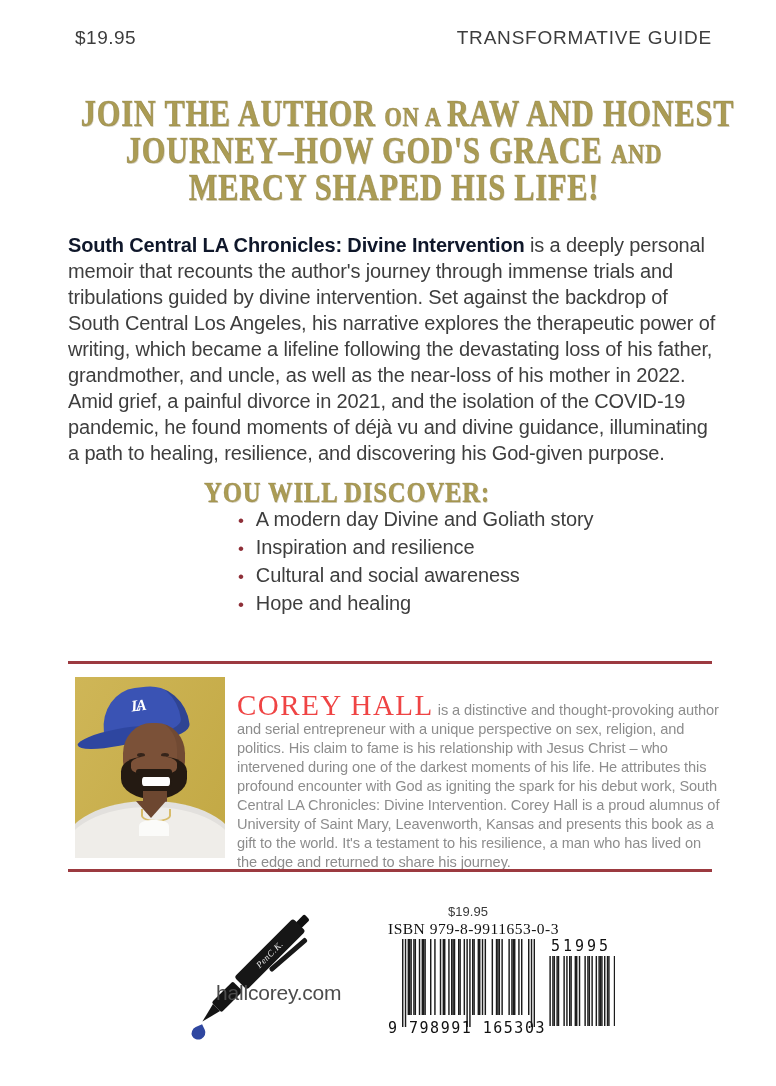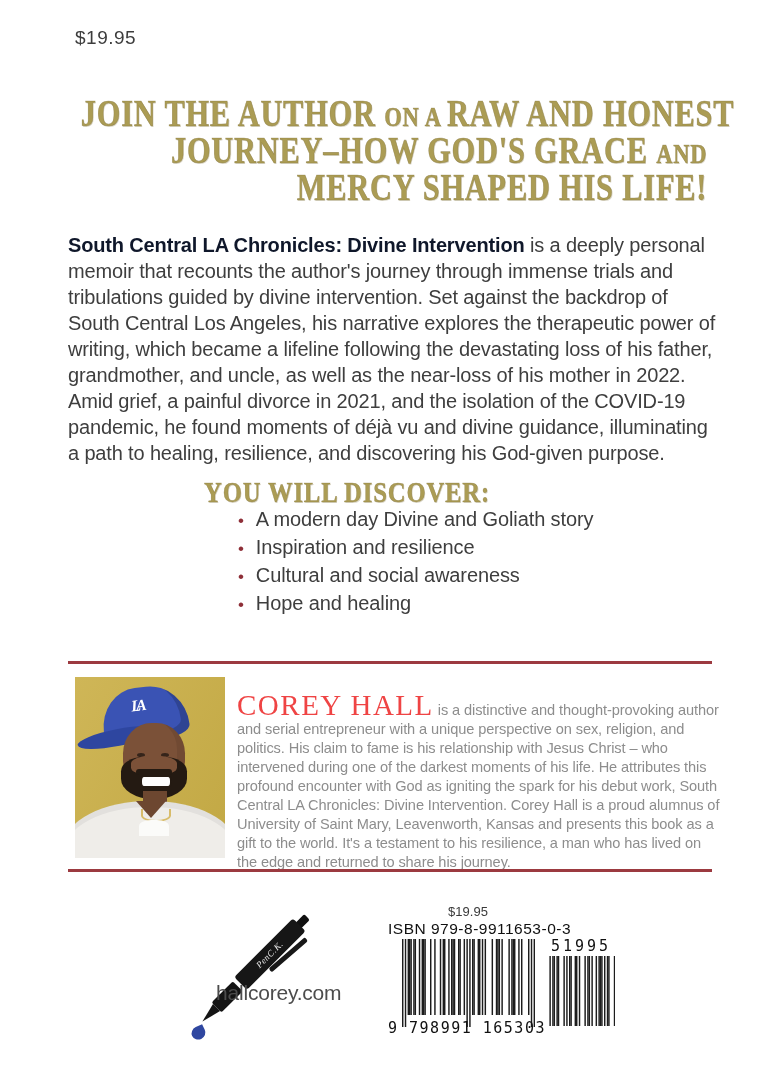--- a/index.html
+++ b/index.html
@@ -8,21 +8,21 @@
     font-family:"Liberation Sans", sans-serif; overflow:hidden;
     margin:0 auto;
   }
 
   
   .top-price { position:absolute; left:75px; top:27px; font-size:19px; color:#3d3d3d; letter-spacing:.5px; }
   .top-tagline { position:absolute; right:64px; top:27px; font-size:19px; color:#3d3d3d; letter-spacing:.8px; }
 
   
   .headline {
-    position:absolute; left:0; right:0; top:97px; text-align:right;
+    position:absolute; left:0; right:0; top:97px; text-align:center;
     font-family:"Liberation Serif", serif; font-weight:700;padding-left:12px;
   }
   .headline .hl-line {
     display:block; transform:scaleX(.82); font-size:37px; line-height:34px;
     letter-spacing:1px; -webkit-text-stroke:.6px rgba(125,110,55,.55);
     text-shadow:1px 1px 0 rgba(125,110,55,.28);
     white-space:nowrap;
   }
   .headline .sm { font-size:.74em; }
 
@@ -106,35 +106,36 @@
   .pen-tip  { left:128px; top:4px; width:0; height:0;
               border-left:20px solid #141414; border-top:5px solid transparent; border-bottom:5px solid transparent; }
   .ink-drop { position:absolute; left:192px; top:1026px; width:13px; height:14px;
               border-radius:0 50% 50% 50%; transform:rotate(65deg); }
   .website  { position:absolute; left:216px; top:981px; font-size:21px; color:#4c4c4c; letter-spacing:-.2px; }
 
   
   .barcode { position:absolute; left:388px; top:901px; width:234px; height:170px; }
   .barcode * { position:absolute; }
   .bc-price { left:0; top:3px; width:160px; text-align:center; font-size:13px; color:#3a3a3a; }
-  .bc-isbn  { left:0; top:19px; font-family:Liberation Sans, sans-serif; font-size:15.5px;
+  .bc-isbn  { left:0; top:19px; font-family:Liberation Serif, serif; font-size:15.5px;
               letter-spacing:.5px; color:#101010; white-space:nowrap; }
   .bc-main  { left:14px; top:38px; }
   .bc-digits{ left:0; top:118px; font-family:"DejaVu Sans Mono", monospace; font-size:15px;
               letter-spacing:1.5px; color:#101010; white-space:nowrap; }
   .bc-supp-digits { left:158px; top:36px; width:70px; text-align:center;
               font-family:"DejaVu Sans Mono", monospace; font-size:15px; letter-spacing:3px; color:#101010; }
   .bc-supp  { left:160px; top:55px; }
 </style>
 </head>
 <body>
 
 <div class="page">
 
   <div class="top-price">$19.95</div>
+  <div class="top-tagline">TRANSFORMATIVE GUIDE</div>
 
   <div class="headline" id="headline" style="color: rgb(171, 156, 84);">
       <span class="hl-line"><span>JOIN THE AUTHOR </span><span class="sm">ON A </span><span>RAW AND HONEST</span></span>
       <span class="hl-line"><span>JOURNEY–HOW GOD'S GRACE </span><span class="sm">AND</span></span>
       <span class="hl-line"><span>MERCY SHAPED HIS LIFE!</span></span>
     </div>
 
   <p class="synopsis"><span class="lead">South Central LA Chronicles: Divine Intervention</span><span> is a deeply personal memoir that recounts the author's journey through immense trials and tribulations guided by divine intervention. Set against the backdrop of South Central Los Angeles, his narrative explores the therapeutic power of writing, which became a lifeline following the devastating loss of his father, grandmother, and uncle, as well as the near-loss of his mother in 2022. Amid grief, a painful divorce in 2021, and the isolation of the COVID-19 pandemic, he found moments of déjà vu and divine guidance, illuminating a path to healing, resilience, and discovering his God-given purpose.</span></p>
 
   <div class="discover-heading" style="color: rgb(171, 156, 84);">YOU WILL DISCOVER:</div>

